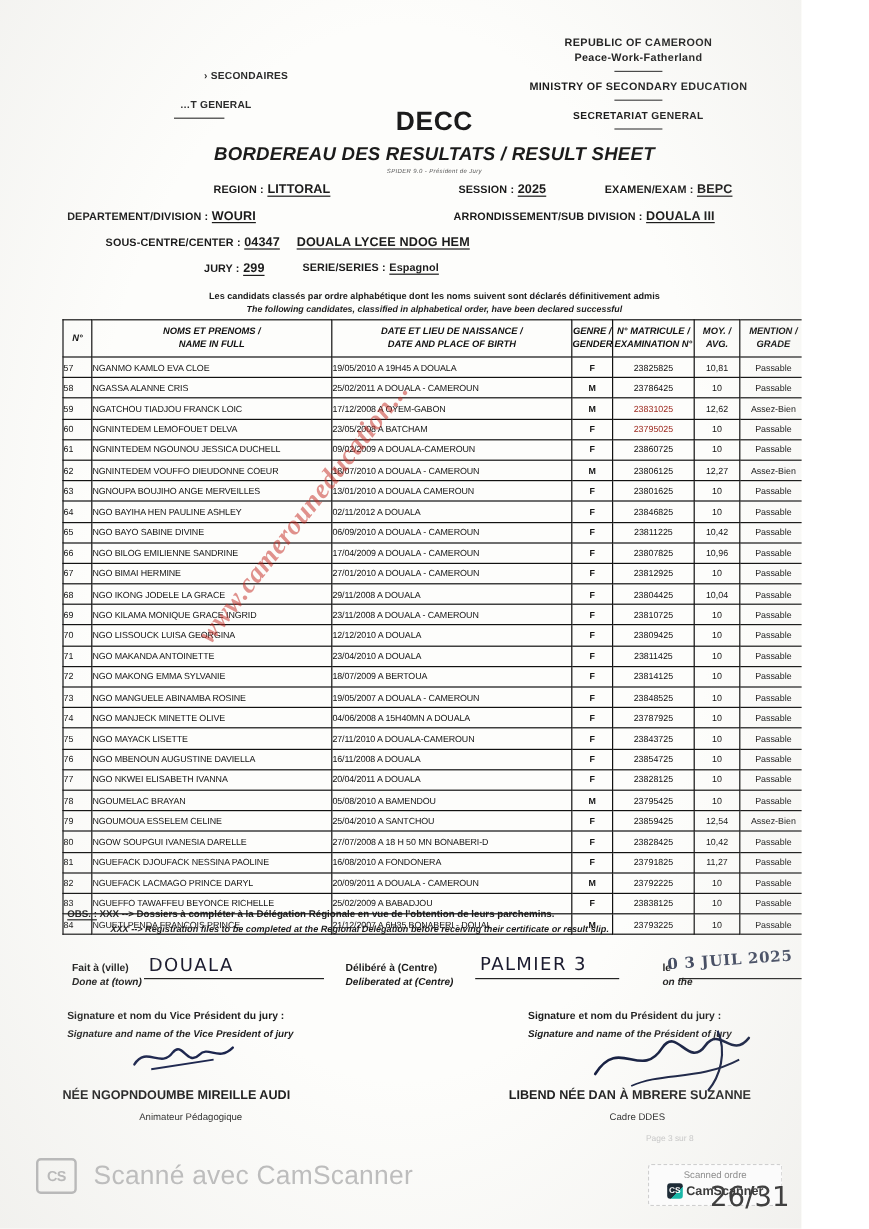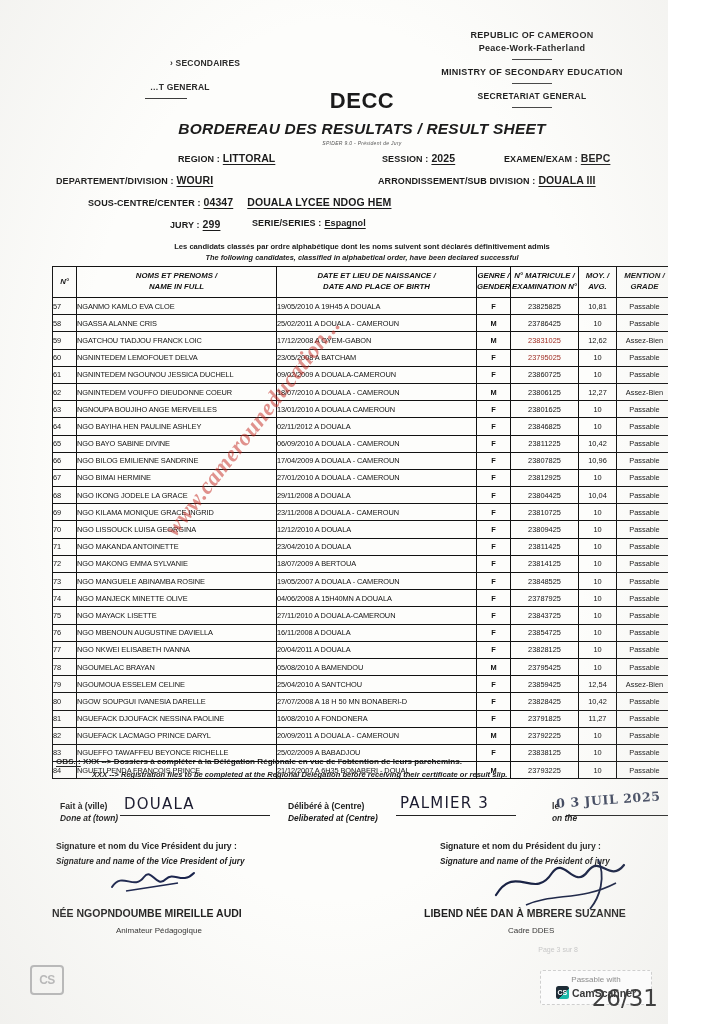--- a/index.html
+++ b/index.html
@@ -859,24 +859,25 @@
     <div class="sigrole" style="left:116px; top:131px;">Animateur Pédagogique</div>
 
     <div class="signame" style="left:424px; top:112px;">LIBEND NÉE DAN À MBRERE SUZANNE</div>
     <div class="sigrole" style="left:508px; top:131px;">Cadre DDES</div>
   </div>
 
   <div class="ghost">Page 3 sur 8</div>
 
   <div class="cs-foot">
     <div class="cs-logo">CS</div>
+    <div class="cs-text">Scanné avec CamScanner</div>
   </div>
 
   <div class="cs-badge">
-    <div class="bt">Passable with</div>
+    <div class="bt">Scanned ordre</div>
     <div class="brow">
       <div class="bicon">CS</div>
       <div class="bname">CamScanner</div>
     </div>
   </div>
 
   <div class="pagenum">26/31</div>
 
   <div class="scan-tint"></div>
 </div>

